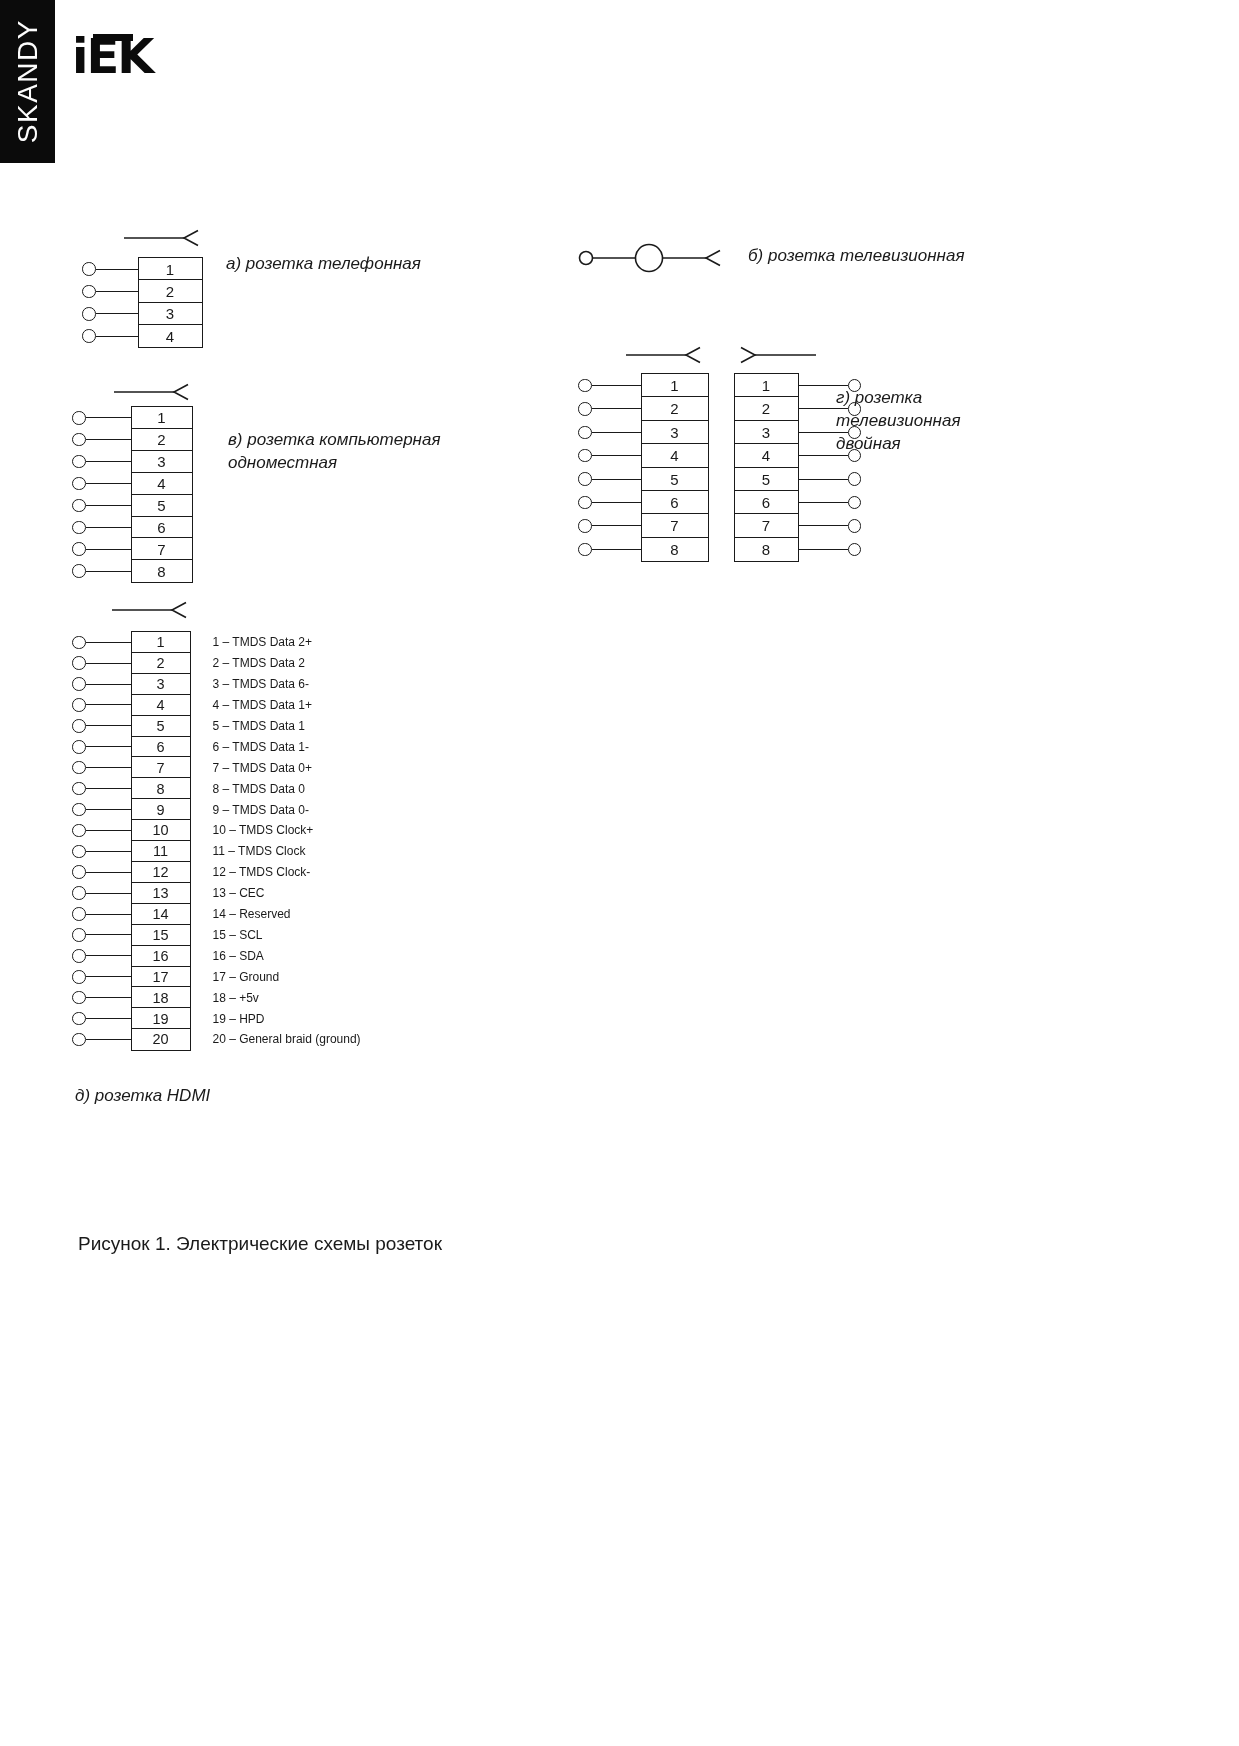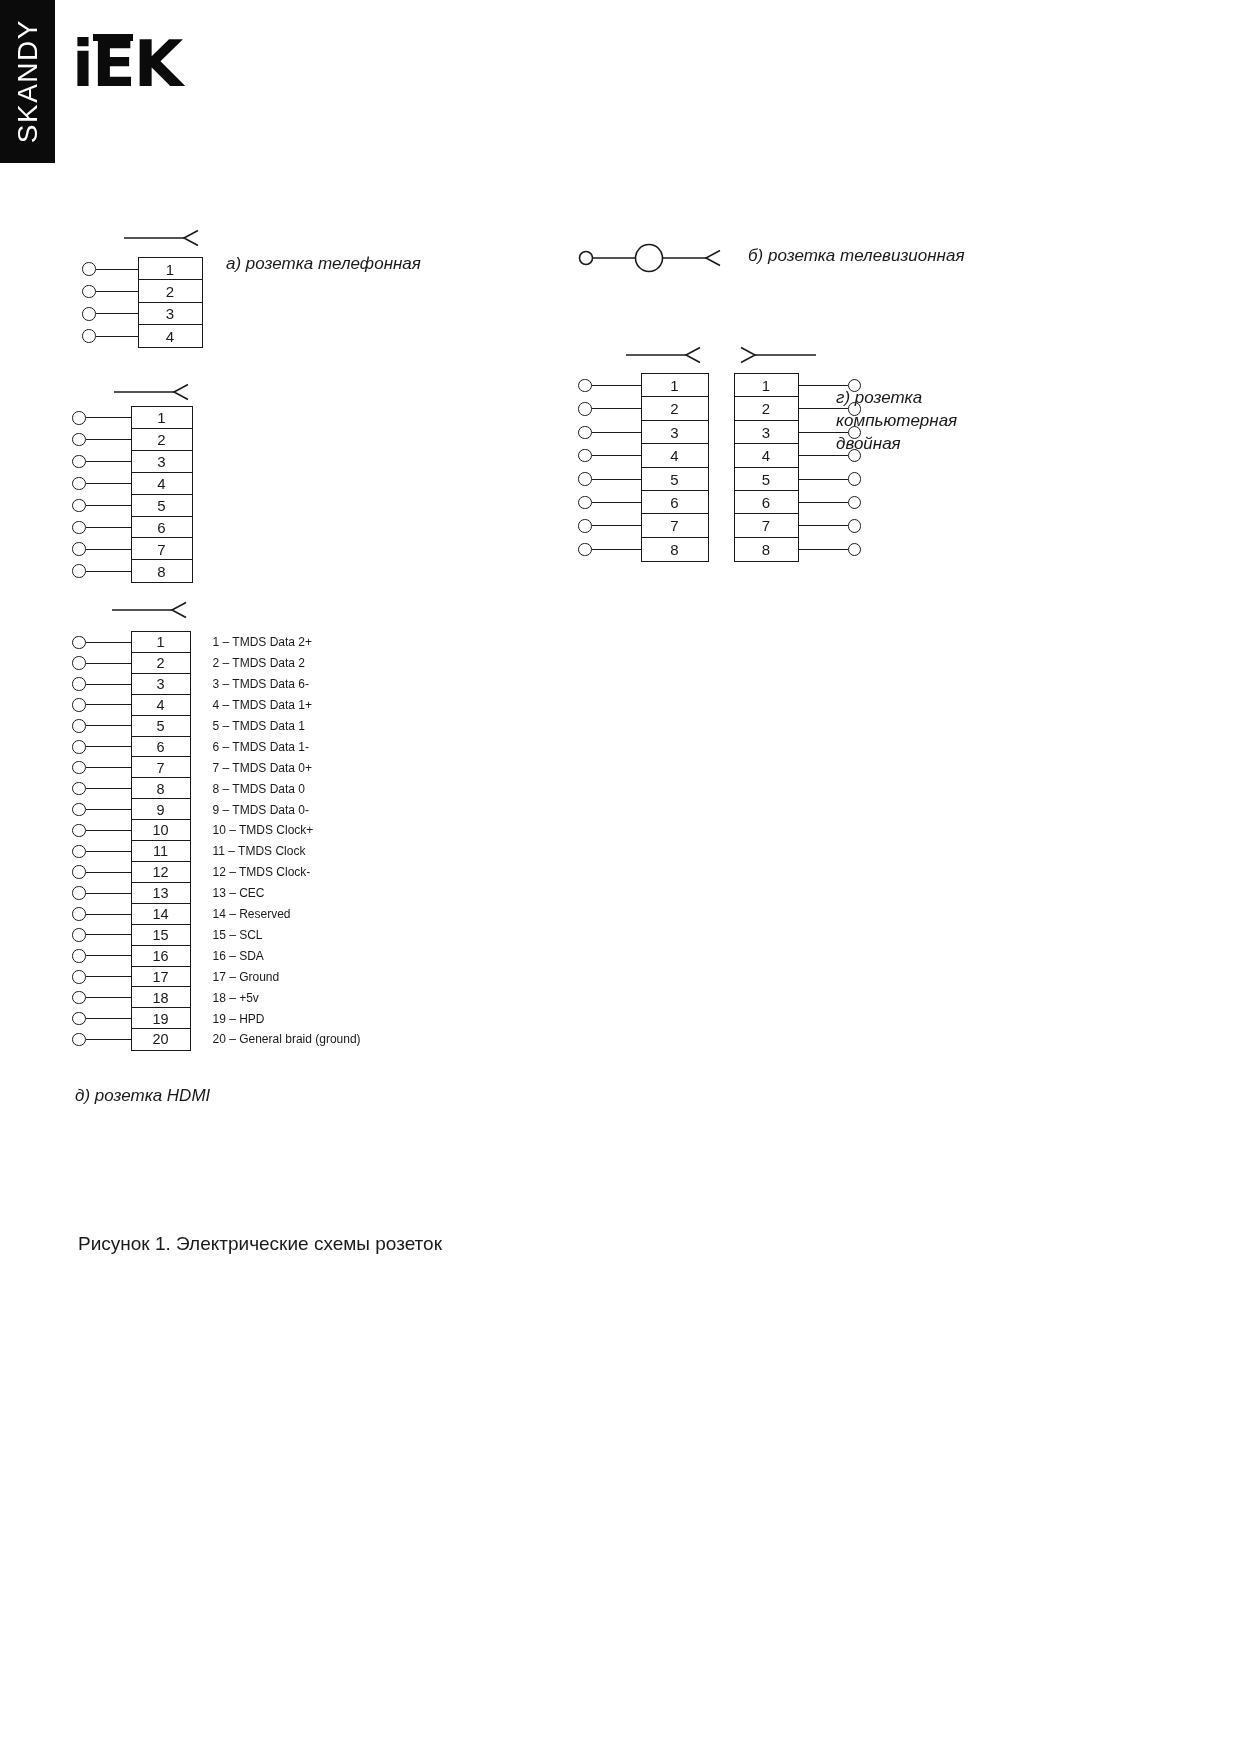--- a/index.html
+++ b/index.html
@@ -9,21 +9,21 @@
   .abs { position:absolute; }
 
   
   .sidebar { position:absolute; left:0; top:0; width:55px; height:163px; background:#0b0b0b;
              display:flex; align-items:center; justify-content:center; }
   .sidebar-text { color:#fdfdfd; font-size:28px; letter-spacing:1.5px;
                   writing-mode:vertical-rl; transform:rotate(180deg); }
 
   
   .logo { position:absolute; left:72px; top:32px; font-family:"DejaVu Sans", sans-serif;
-          font-weight:bold; font-size:64px; line-height:1; letter-spacing:-2px; color:#0b0b0b; }
+          font-weight:bold; font-size:48px; line-height:1; letter-spacing:-2px; color:#0b0b0b; }
   .logo-bar { position:absolute; left:21px; top:2px; width:40px; height:7px; background:#0b0b0b; }
 
   
   .stack { display:block; }
   .pin-row { display:flex; align-items:center; }
   .pin-row:not(:first-child) { margin-top:-1.6px; }
   .term { width:13.5px; height:13.5px; border:1.6px solid #1a1a1a; border-radius:50%;
           flex:none; background:#ffffff; }
   .wire { border-top:1.6px solid #1a1a1a; height:0; flex:none; }
   .pbox { border:1.6px solid #1a1a1a; align-self:stretch; display:flex; align-items:center;
@@ -132,20 +132,24 @@
       <span class="term"></span>
       <span class="wire w45"></span>
       <span class="pbox b62">7</span>
     </div>
       <div class="pin-row row-v">
       <span class="term"></span>
       <span class="wire w45"></span>
       <span class="pbox b62">8</span>
     </div>
     </div>
+  <div class="dlabel abs" style="left:228px;top:428px">
+    <div>в) розетка компьютерная</div>
+    <div>одноместная</div>
+  </div>
 
   <svg class="abs" style="left:624px;top:344px" width="84" height="22" viewBox="0 0 84 22">
     <line x1="2" y1="11" x2="63" y2="11" stroke="#1a1a1a" stroke-width="1.6"></line>
     <polyline points="76,3.5 62,11 76,18.5" fill="none" stroke="#1a1a1a" stroke-width="1.6"></polyline>
   </svg>
   <svg class="abs" style="left:734px;top:344px" width="84" height="22" viewBox="0 0 84 22">
     <polyline points="7,3.5 21,11 7,18.5" fill="none" stroke="#1a1a1a" stroke-width="1.6"></polyline>
     <line x1="20" y1="11" x2="82" y2="11" stroke="#1a1a1a" stroke-width="1.6"></line>
   </svg>
   <div class="stack abs" style="left:578px;top:373px">
@@ -217,21 +221,21 @@
       <span class="wire w49"></span>
       <span class="pbox b68">8</span>
       <span class="ggap"></span>
       <span class="pbox b65">8</span>
       <span class="wire w49"></span>
       <span class="term"></span>
     </div>
     </div>
   <div class="dlabel abs" style="left:836px;top:386px">
     <div>г) розетка</div>
-    <div>компьютерная</div>
+    <div>телевизионная</div>
     <div>двойная</div>
   </div>
 
   <svg class="abs" style="left:110px;top:599px" width="84" height="22" viewBox="0 0 84 22">
     <line x1="2" y1="11" x2="63" y2="11" stroke="#1a1a1a" stroke-width="1.6"></line>
     <polyline points="76,3.5 62,11 76,18.5" fill="none" stroke="#1a1a1a" stroke-width="1.6"></polyline>
   </svg>
   <div class="stack abs" style="left:72px;top:631px">
       <div class="pin-row row-d">
       <span class="term"></span>

